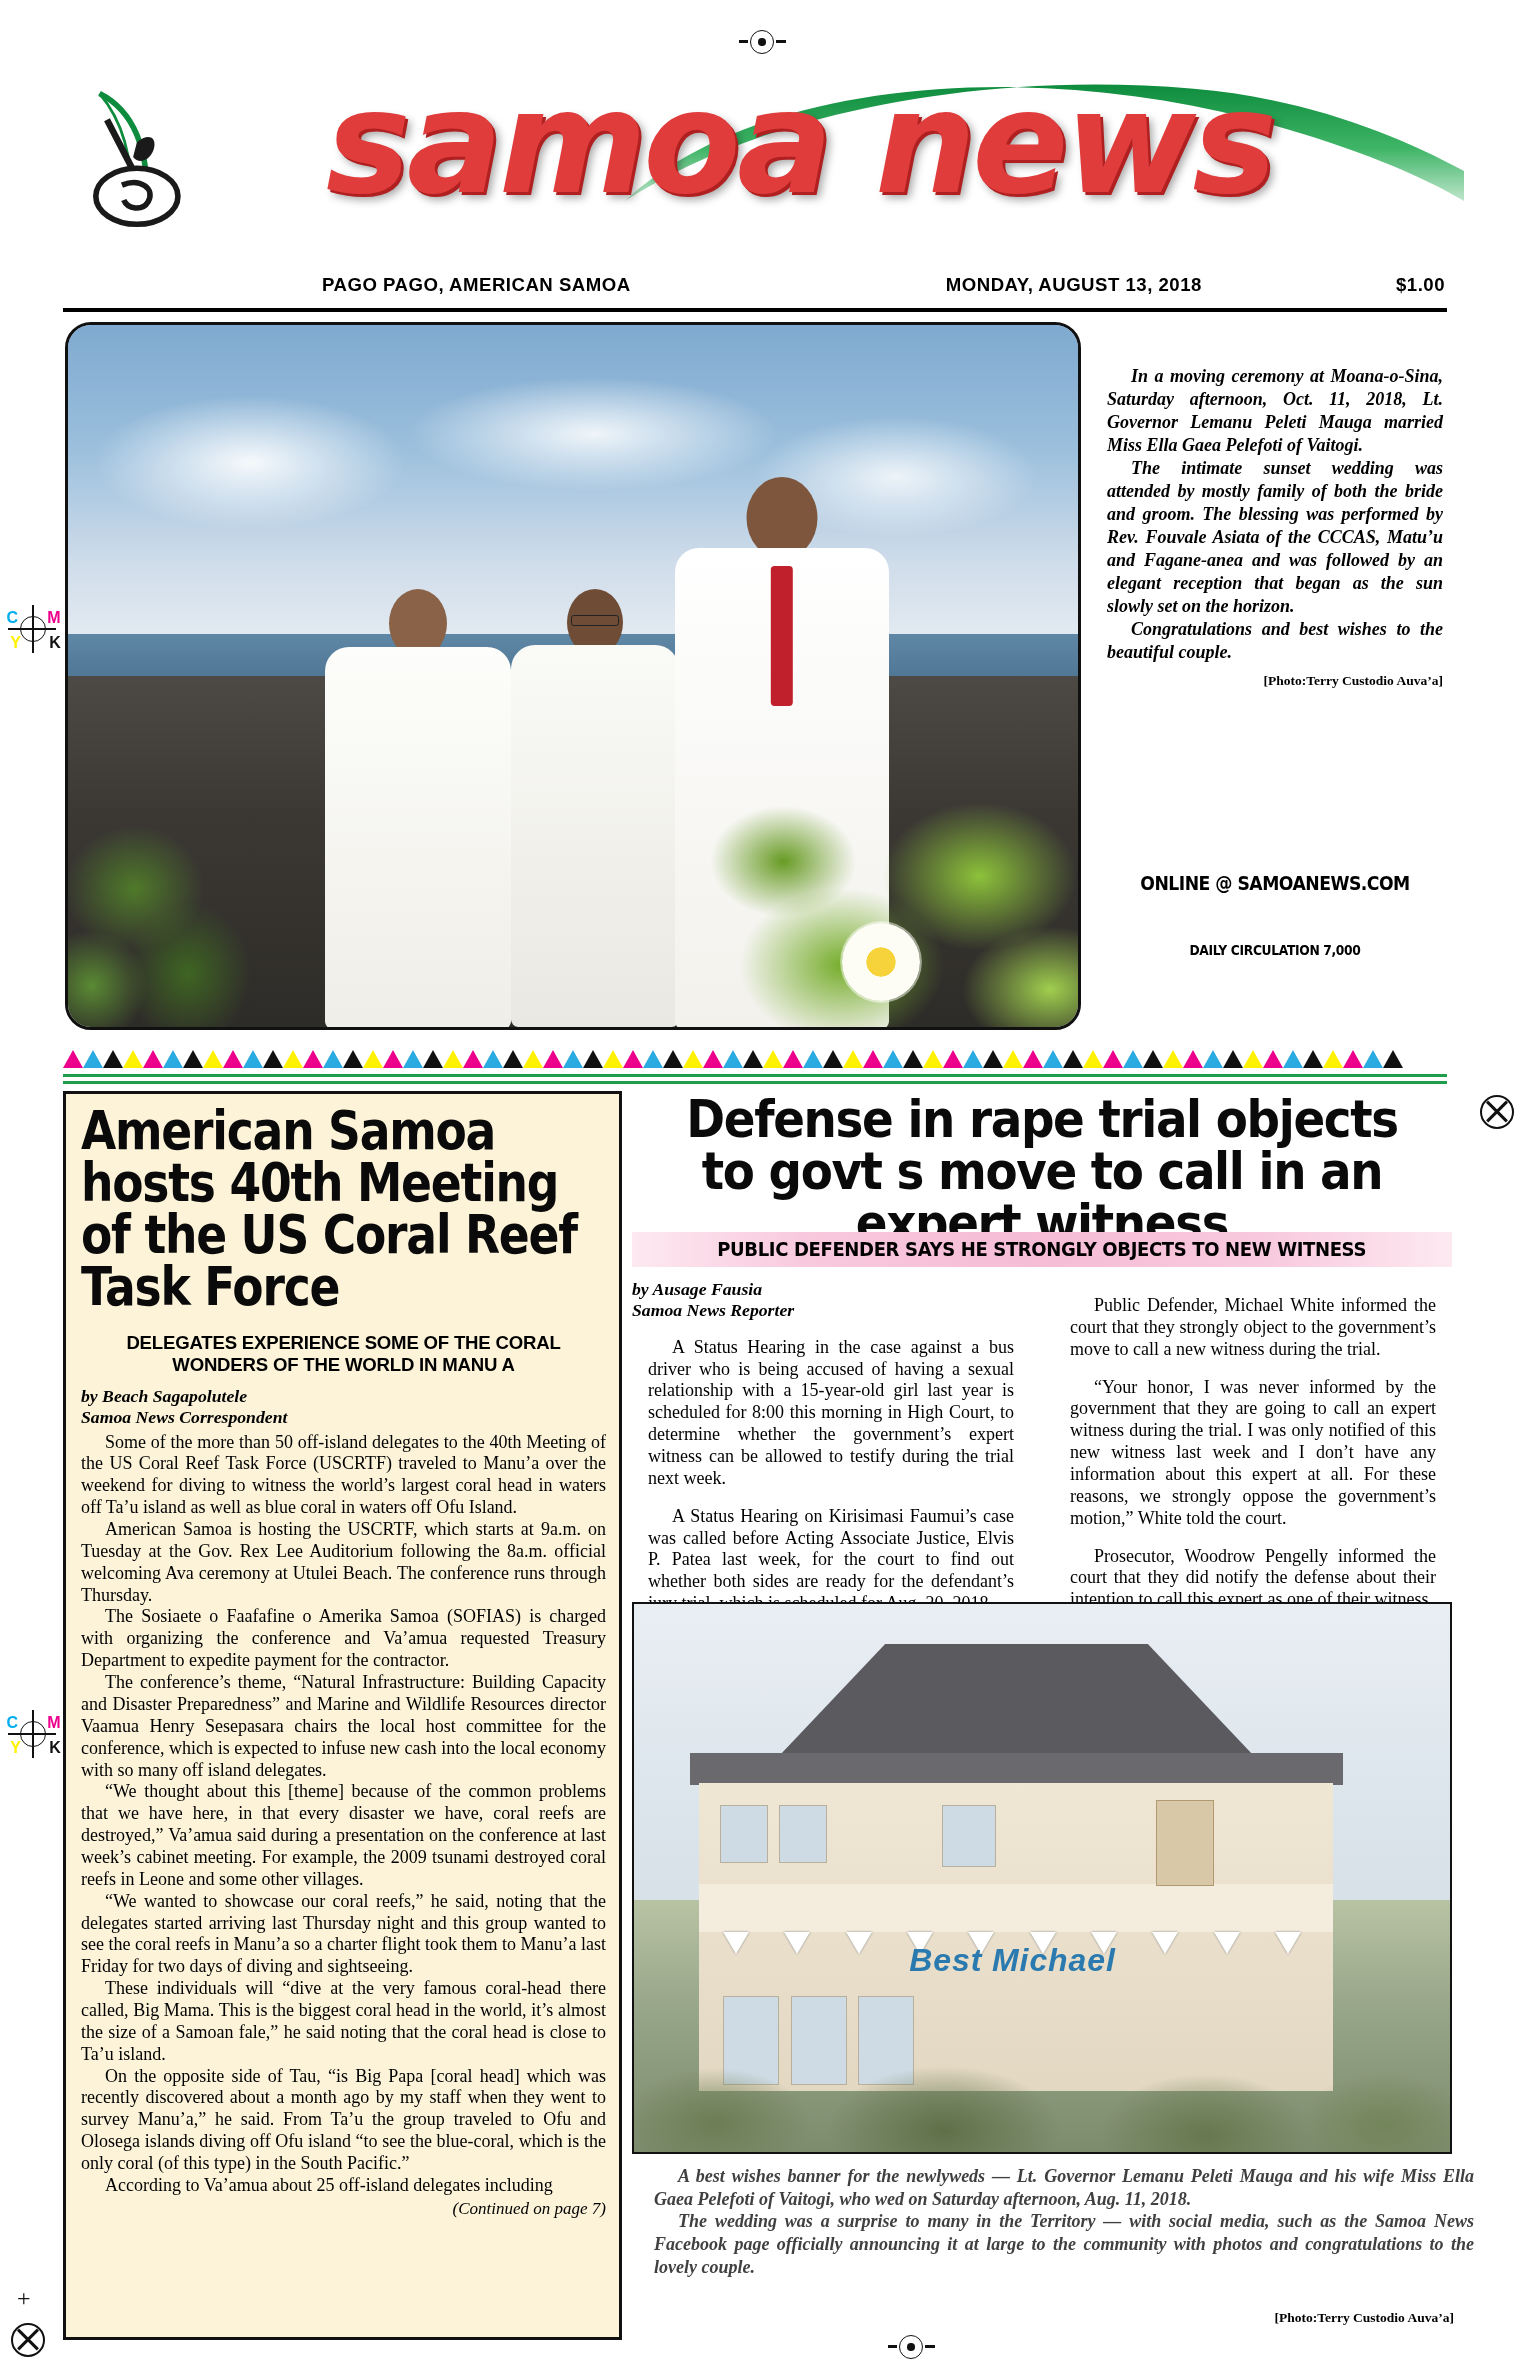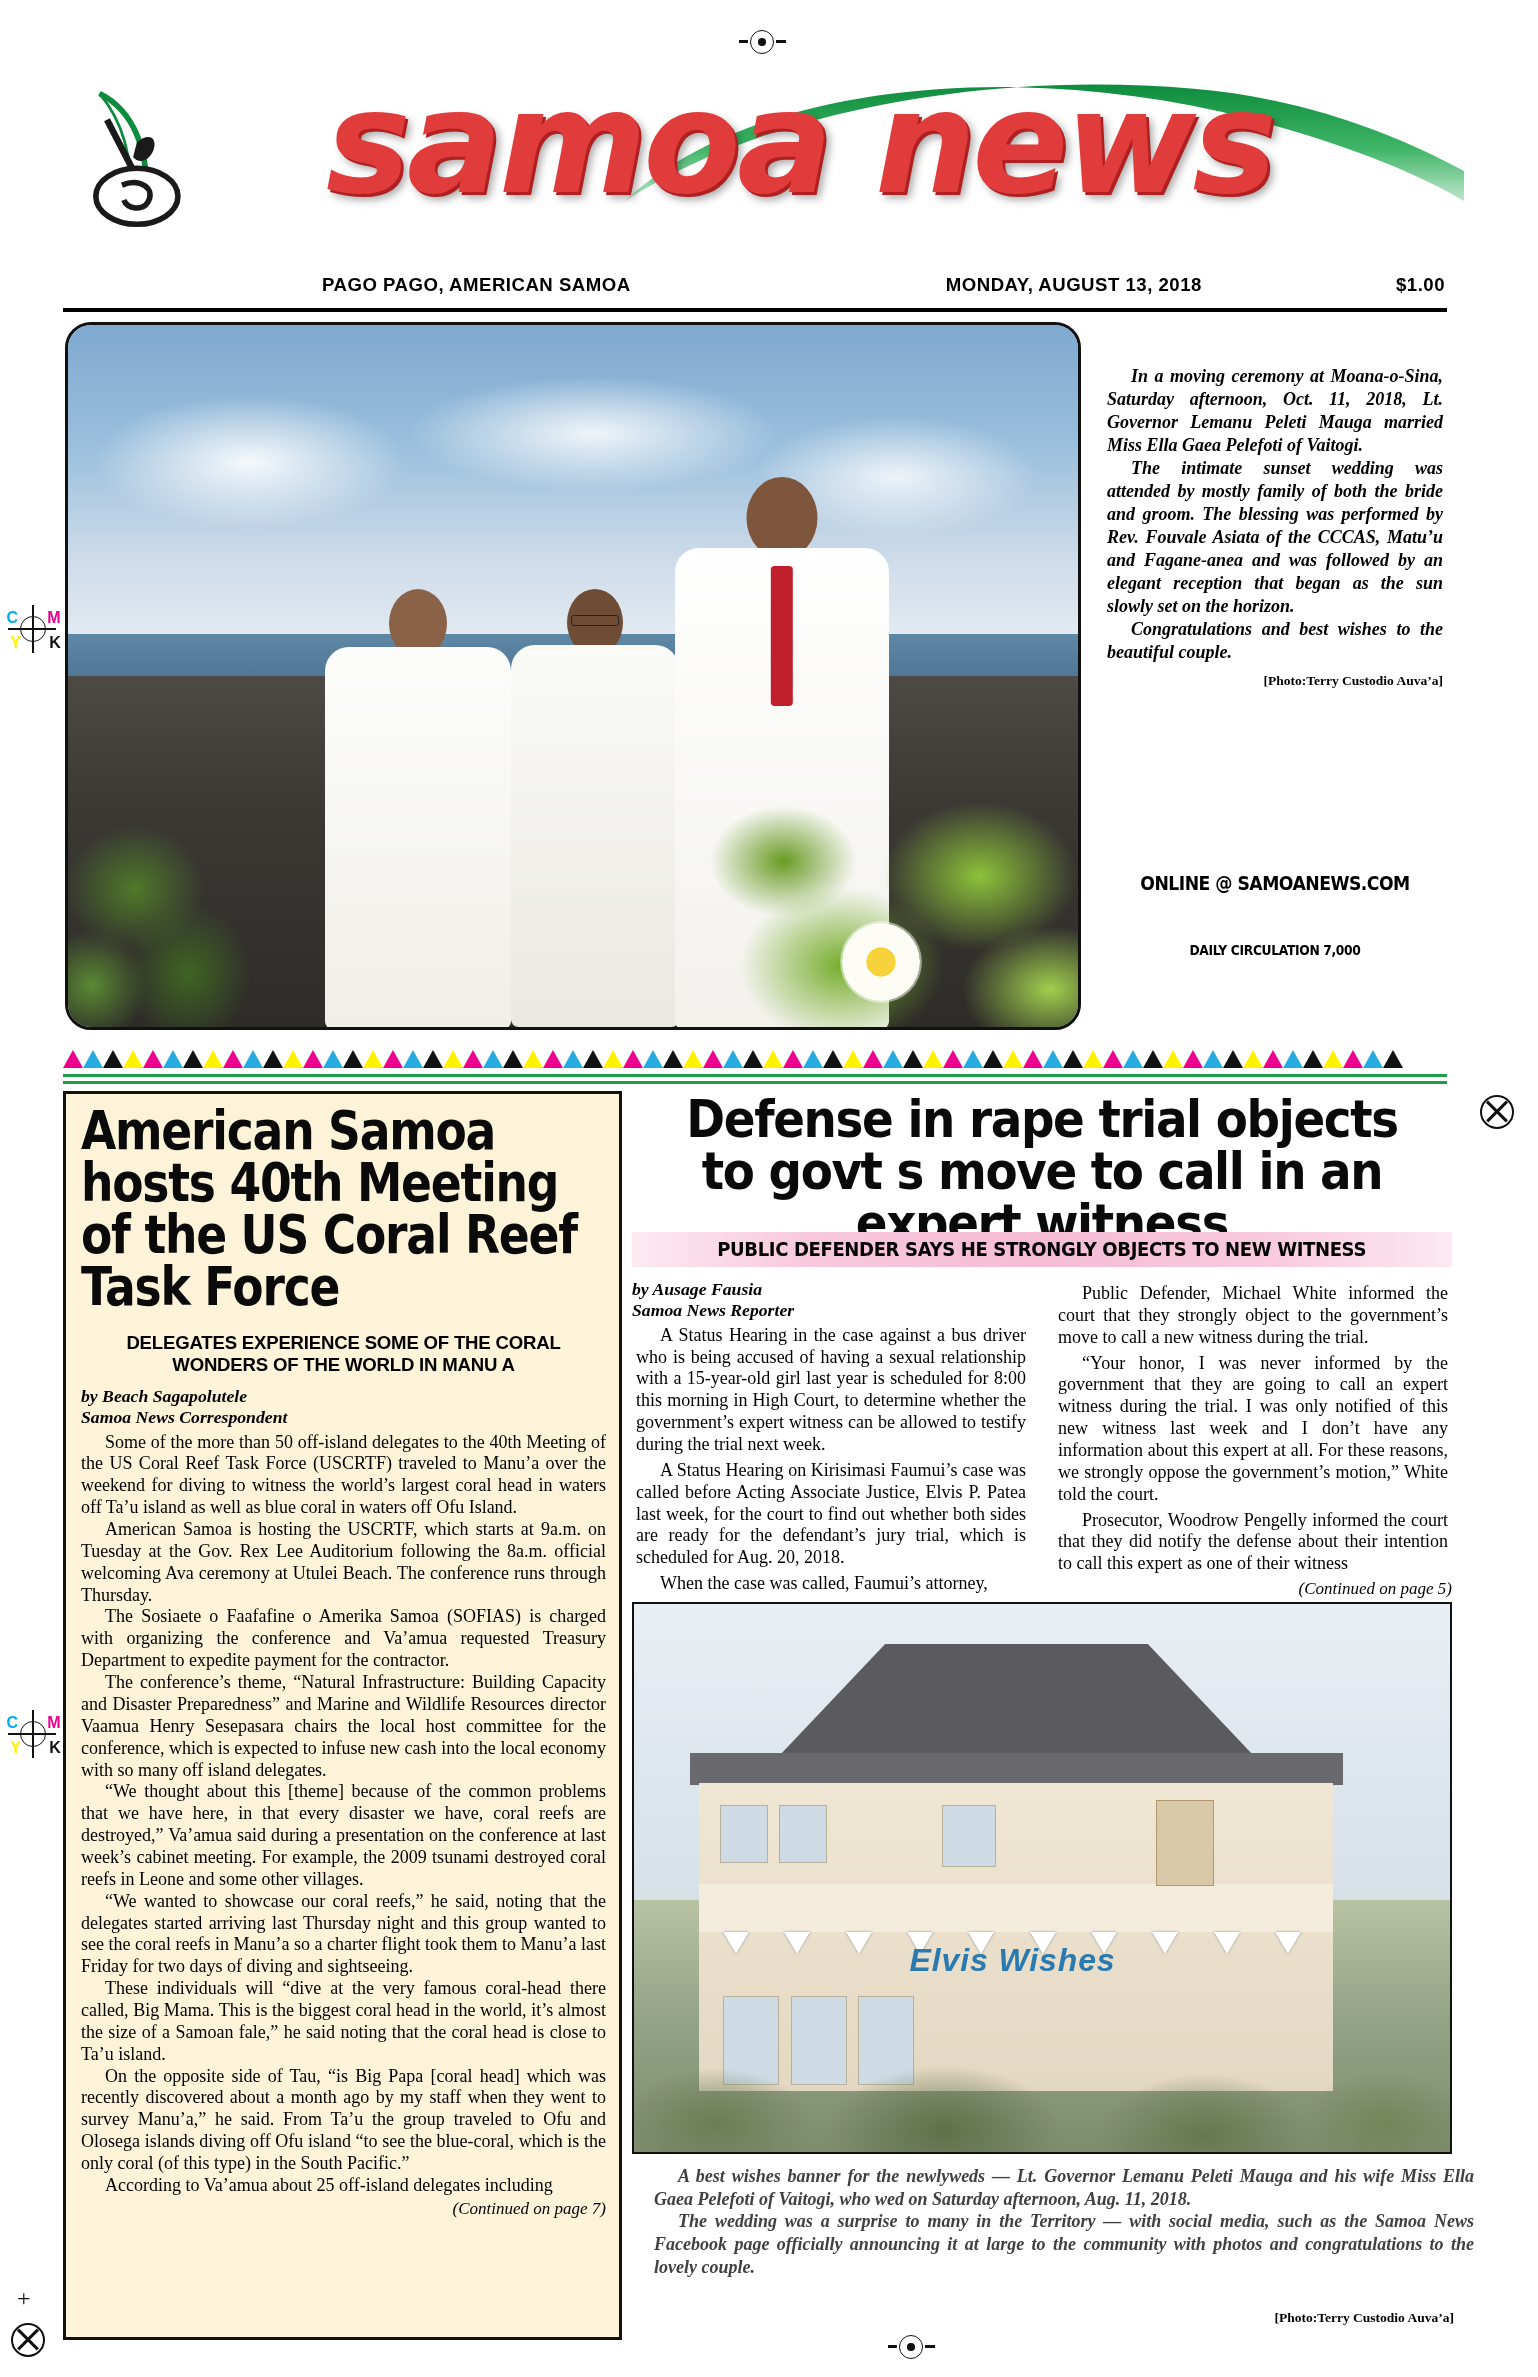--- a/index.html
+++ b/index.html
@@ -174,21 +174,21 @@
     position:absolute; left:632px; top:1232px; width:820px; height:35px;
     background:linear-gradient(90deg,#fde9f1 0%,#f8c8dd 22%,#f6bcd6 50%,#f8cade 78%,#fde9f1 100%);
     display:flex; align-items:center; justify-content:center;
   }
   .right-subbar span {
     font-family:"DejaVu Sans", sans-serif; font-weight:bold; font-size:19.6px;
     letter-spacing:-0.4px; color:#000; transform:scaleX(0.92);
   }
   .right-cols { position:absolute; left:632px; top:1279px; width:820px; height:308px; display:flex; gap:24px; }
   .rcol { width:398px; font-size:18px; line-height:1.215; text-align:justify; color:#000; }
-  .rcol p { margin:4px; text-indent:24px; }
+  .rcol p { margin:16px; text-indent:24px; }
   .rcol .byline2 { font-style:italic; font-weight:bold; font-size:17.7px; line-height:1.18; text-indent:0; }
 
   
   .house-photo {
     position:absolute; left:632px; top:1602px; width:820px; height:552px;
     border:2.8px solid #111; overflow:hidden; background:#cfd7de;
   }
   .h-sky { position:absolute; left:0; top:0; width:100%; height:62%;
            background:linear-gradient(180deg,#e9eef3 0%,#dfe7ee 45%,#d6dfe5 100%); }
   .h-hill { position:absolute; left:0; bottom:0; width:100%; height:46%;
@@ -480,21 +480,21 @@
       <i></i>
       <i></i>
       <i></i>
       <i></i>
       <i></i>
       <i></i>
       <i></i>
       <i></i>
   </div>
   <div class="h-banner">
-    <div class="bw">Elvis Wishes</div>
+    <div class="bw">Best Michael</div>
   </div>
   <div class="h-brush"></div>
 </div>
 
 <div class="house-caption">
   <p>A best wishes banner for the newlyweds —  Lt. Governor Lemanu Peleti Mauga and his wife Miss Ella Gaea Pelefoti of Vaitogi, who wed on Saturday afternoon, Aug. 11, 2018.</p>
   <p>The wedding was a surprise to many in the Territory — with social media, such as the Samoa News Facebook page officially announcing it at large to the community with photos and congratulations to the lovely couple.</p>
 </div>
 <div class="house-credit">[Photo:Terry Custodio Auva’a]</div>
 

